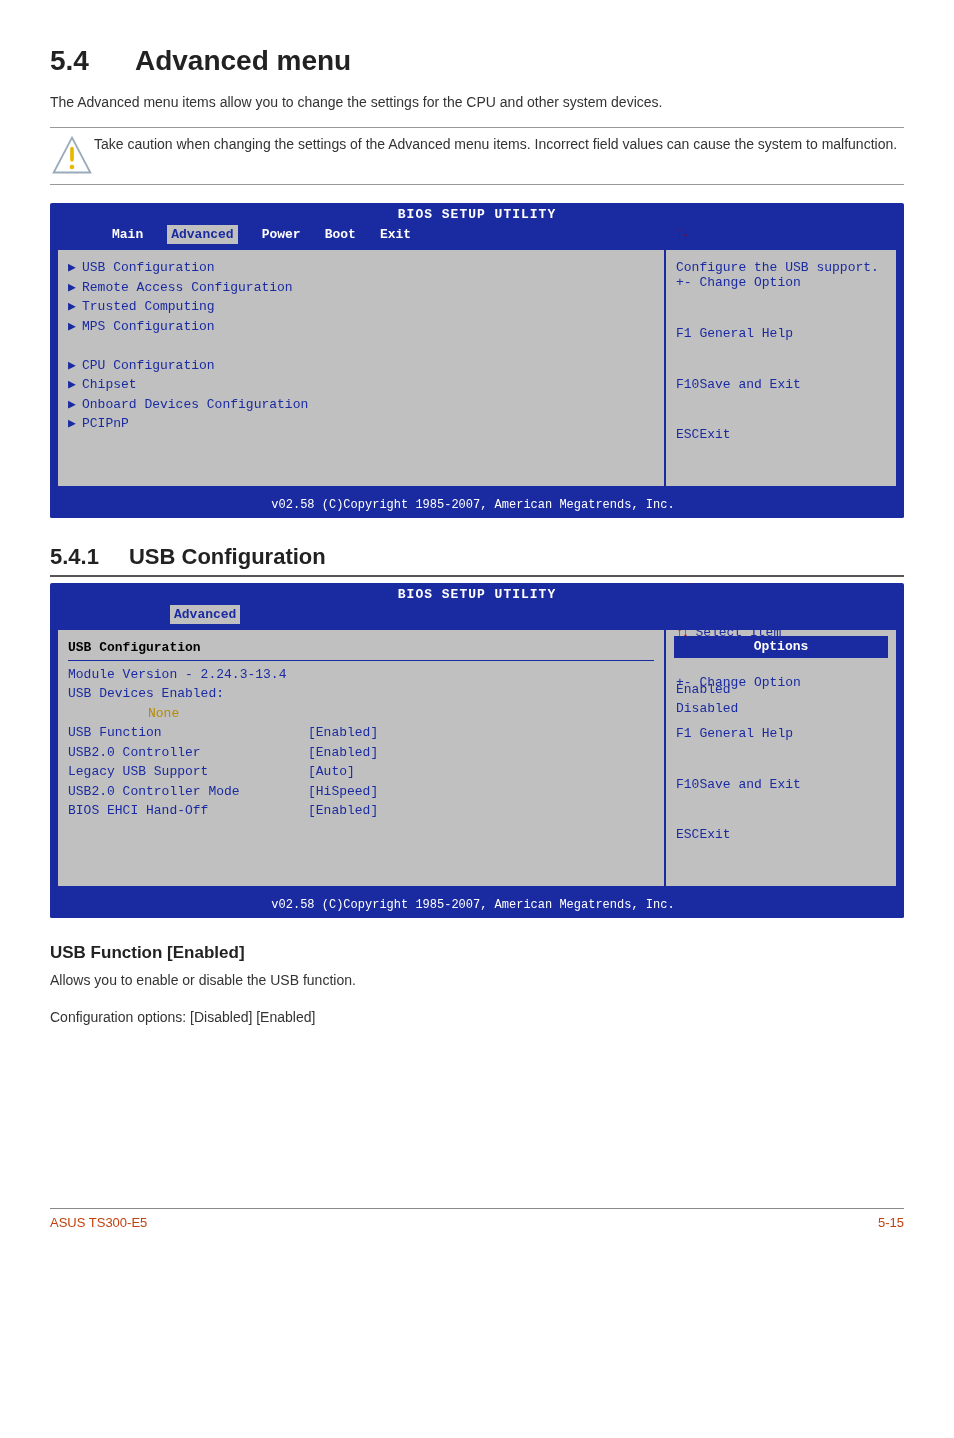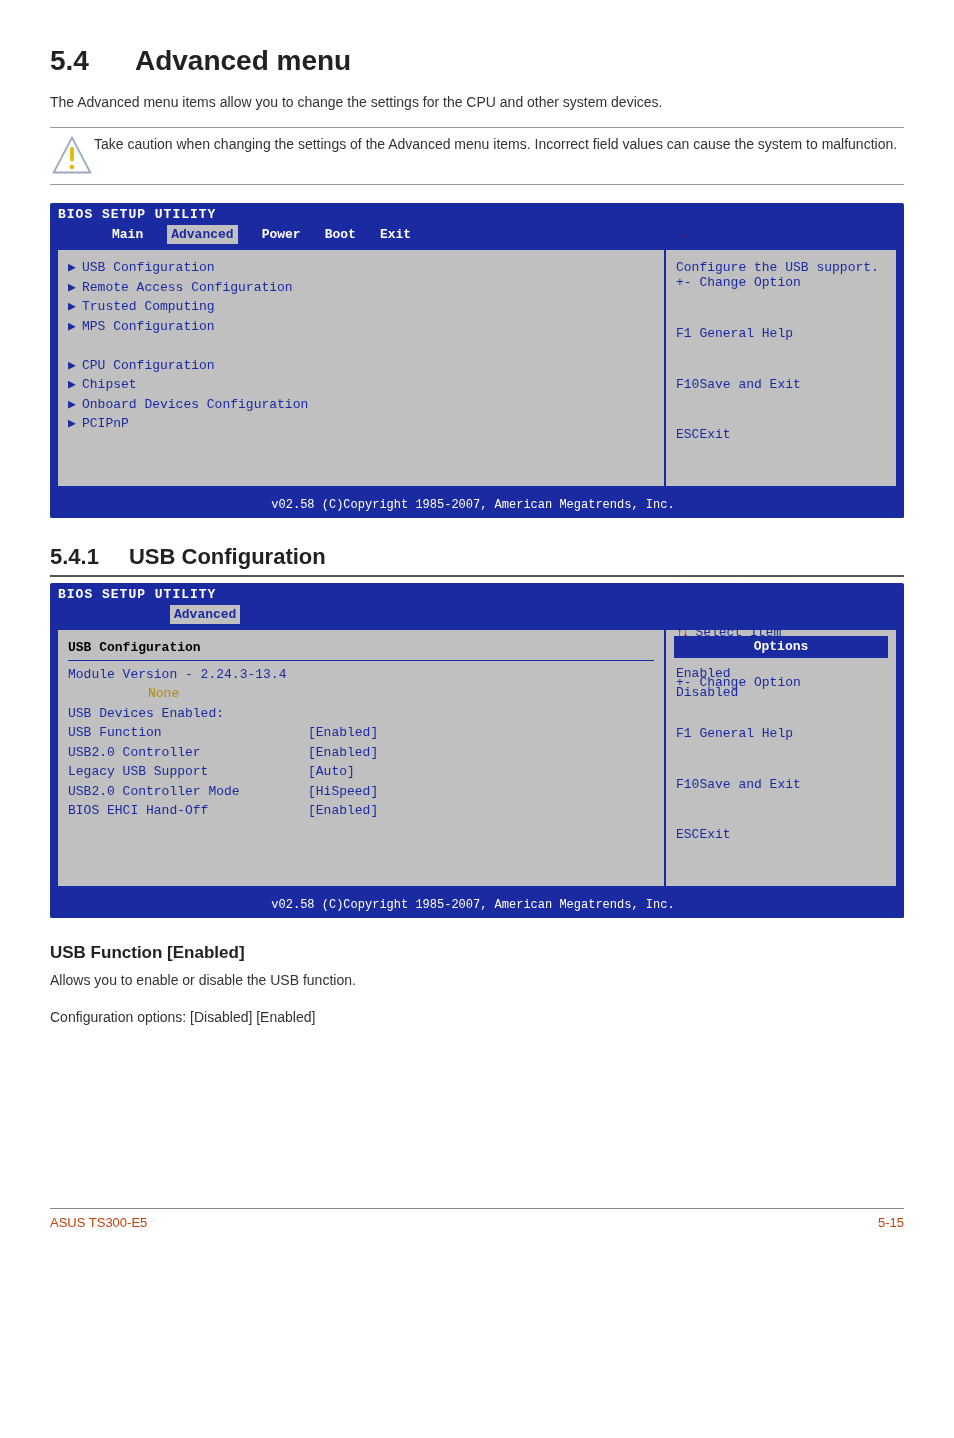--- a/index.html
+++ b/index.html
@@ -39,24 +39,24 @@
   .bios {
     font-family: "Courier New", monospace;
     background: #1a2aa0;
     color: #fff;
     border-radius: 2px;
     overflow: hidden;
     margin-bottom: 22px;
     font-size: 13px;
   }
   .bios-title {
+    text-align: center;
     font-weight: bold;
     padding: 2px 0 0 0;
     letter-spacing: 1px;
-    margin-left: 8px;
   }
   .bios-tabs {
     display: flex;
     gap: 24px;
     padding: 0 22px 4px 22px;
     font-weight: bold;
     margin-left: 40px;
   }
   .bios-tab-active {
     background: #c0c0c0;
@@ -87,21 +87,21 @@
     display: inline-block; width: 14px;
     color: #1a2aa0;
     font-weight: bold;
   }
   .bios-options-header {
     background: #1a2aa0;
     color: #fff;
     text-align: center;
     font-weight: bold;
     padding: 1px 0;
-    margin: -2px -2px 6px -2px;
+    margin: -2px -2px 22px -2px;
   }
   .bios-help {
     position: absolute;
     bottom: 8px; left: 10px; right: 10px;
     line-height: 1.3;
     white-space: pre;
   }
   .bios-help .lr-arrows { color: #a00000; font-weight: bold; }
   .bios-help .ud-arrows { color: #a00000; font-weight: bold; letter-spacing:-2px;}
   .bios-footer {
@@ -204,22 +204,22 @@
 <div class="bios">
   <div class="bios-title">BIOS SETUP UTILITY</div>
   <div class="bios-tabs" style="padding-left:80px;">
     <span class="bios-tab-active">Advanced</span>
   </div>
   <div class="bios-body">
     <div class="bios-left" style="min-height:240px;">
       <div style="color:#000;font-weight:bold;">USB Configuration</div>
       <div style="border-top:1px solid #1a2aa0;margin:2px 0 4px 0;"></div>
       <div class="row">Module Version - 2.24.3-13.4</div>
+      <div class="row">USB Devices Enabled:</div>
       <div class="row yellow" style="padding-left:80px;">None</div>
-      <div class="row">USB Devices Enabled:</div>
       <div class="kv">
           <span class="k">USB Function</span>
           <span class="v">[Enabled]</span>
         </div>
       <div class="kv">
           <span class="k">USB2.0 Controller</span>
           <span class="v">[Enabled]</span>
         </div>
       <div class="kv">
           <span class="k">Legacy USB Support</span>

